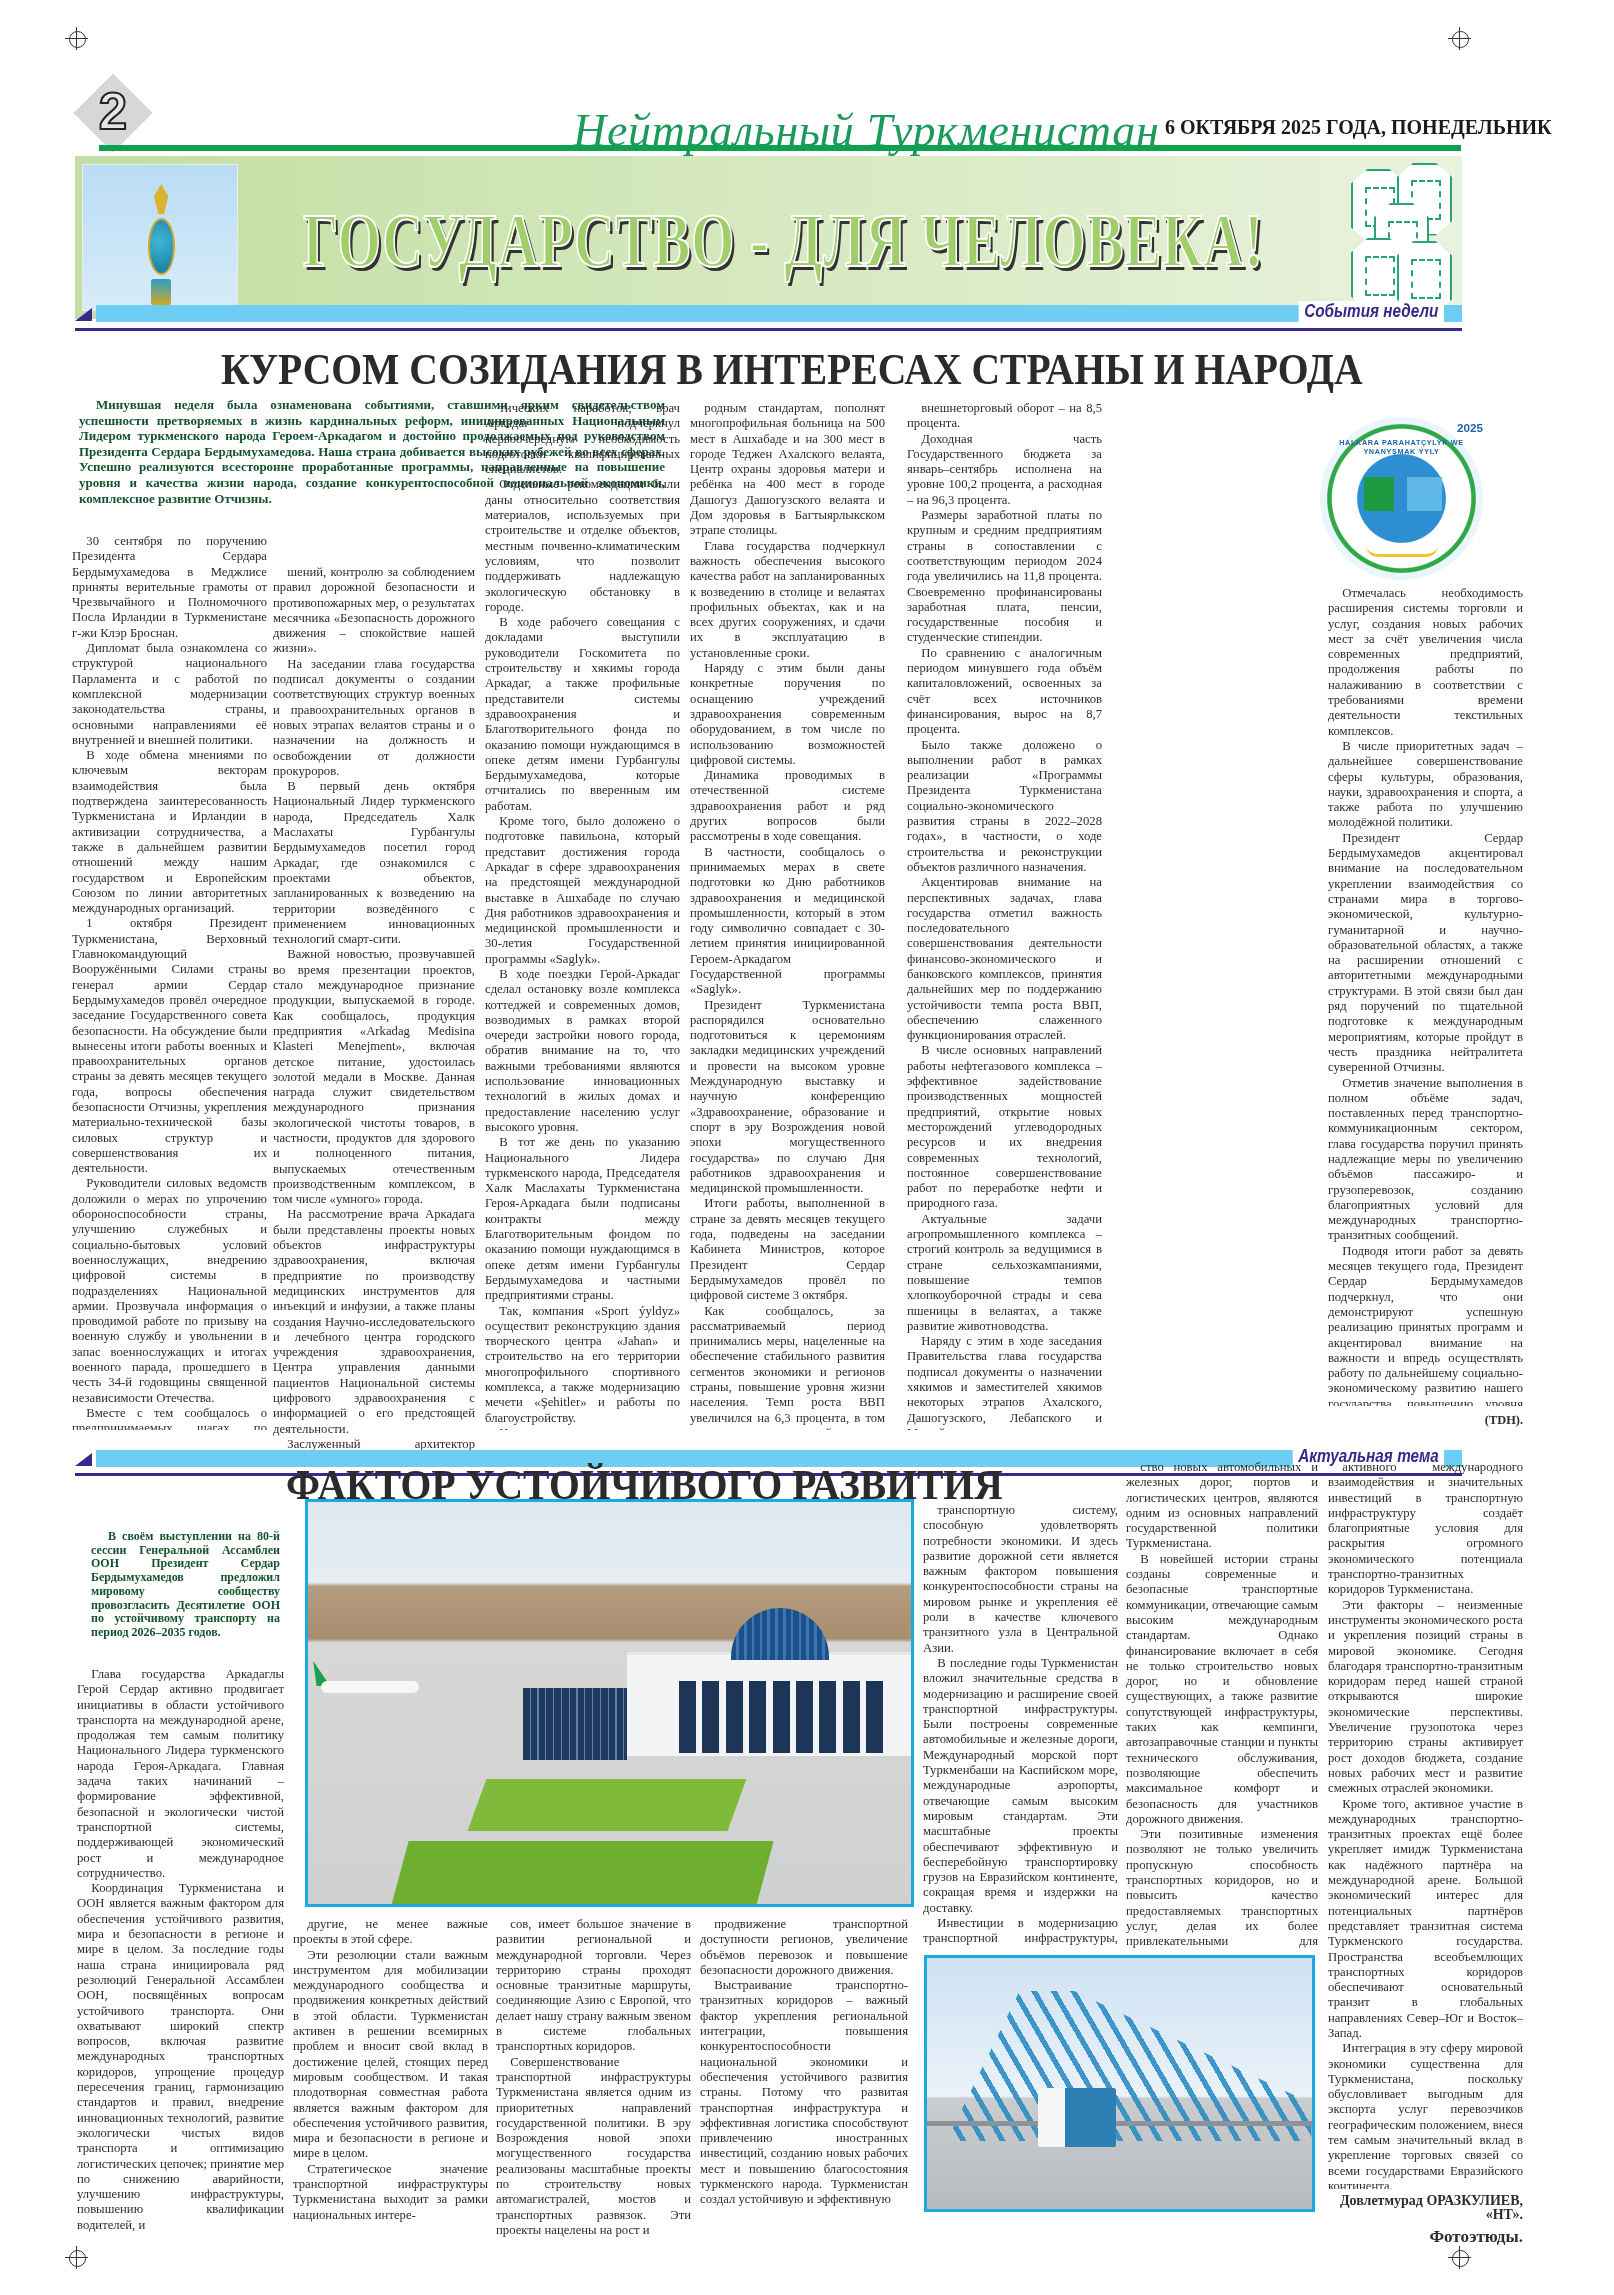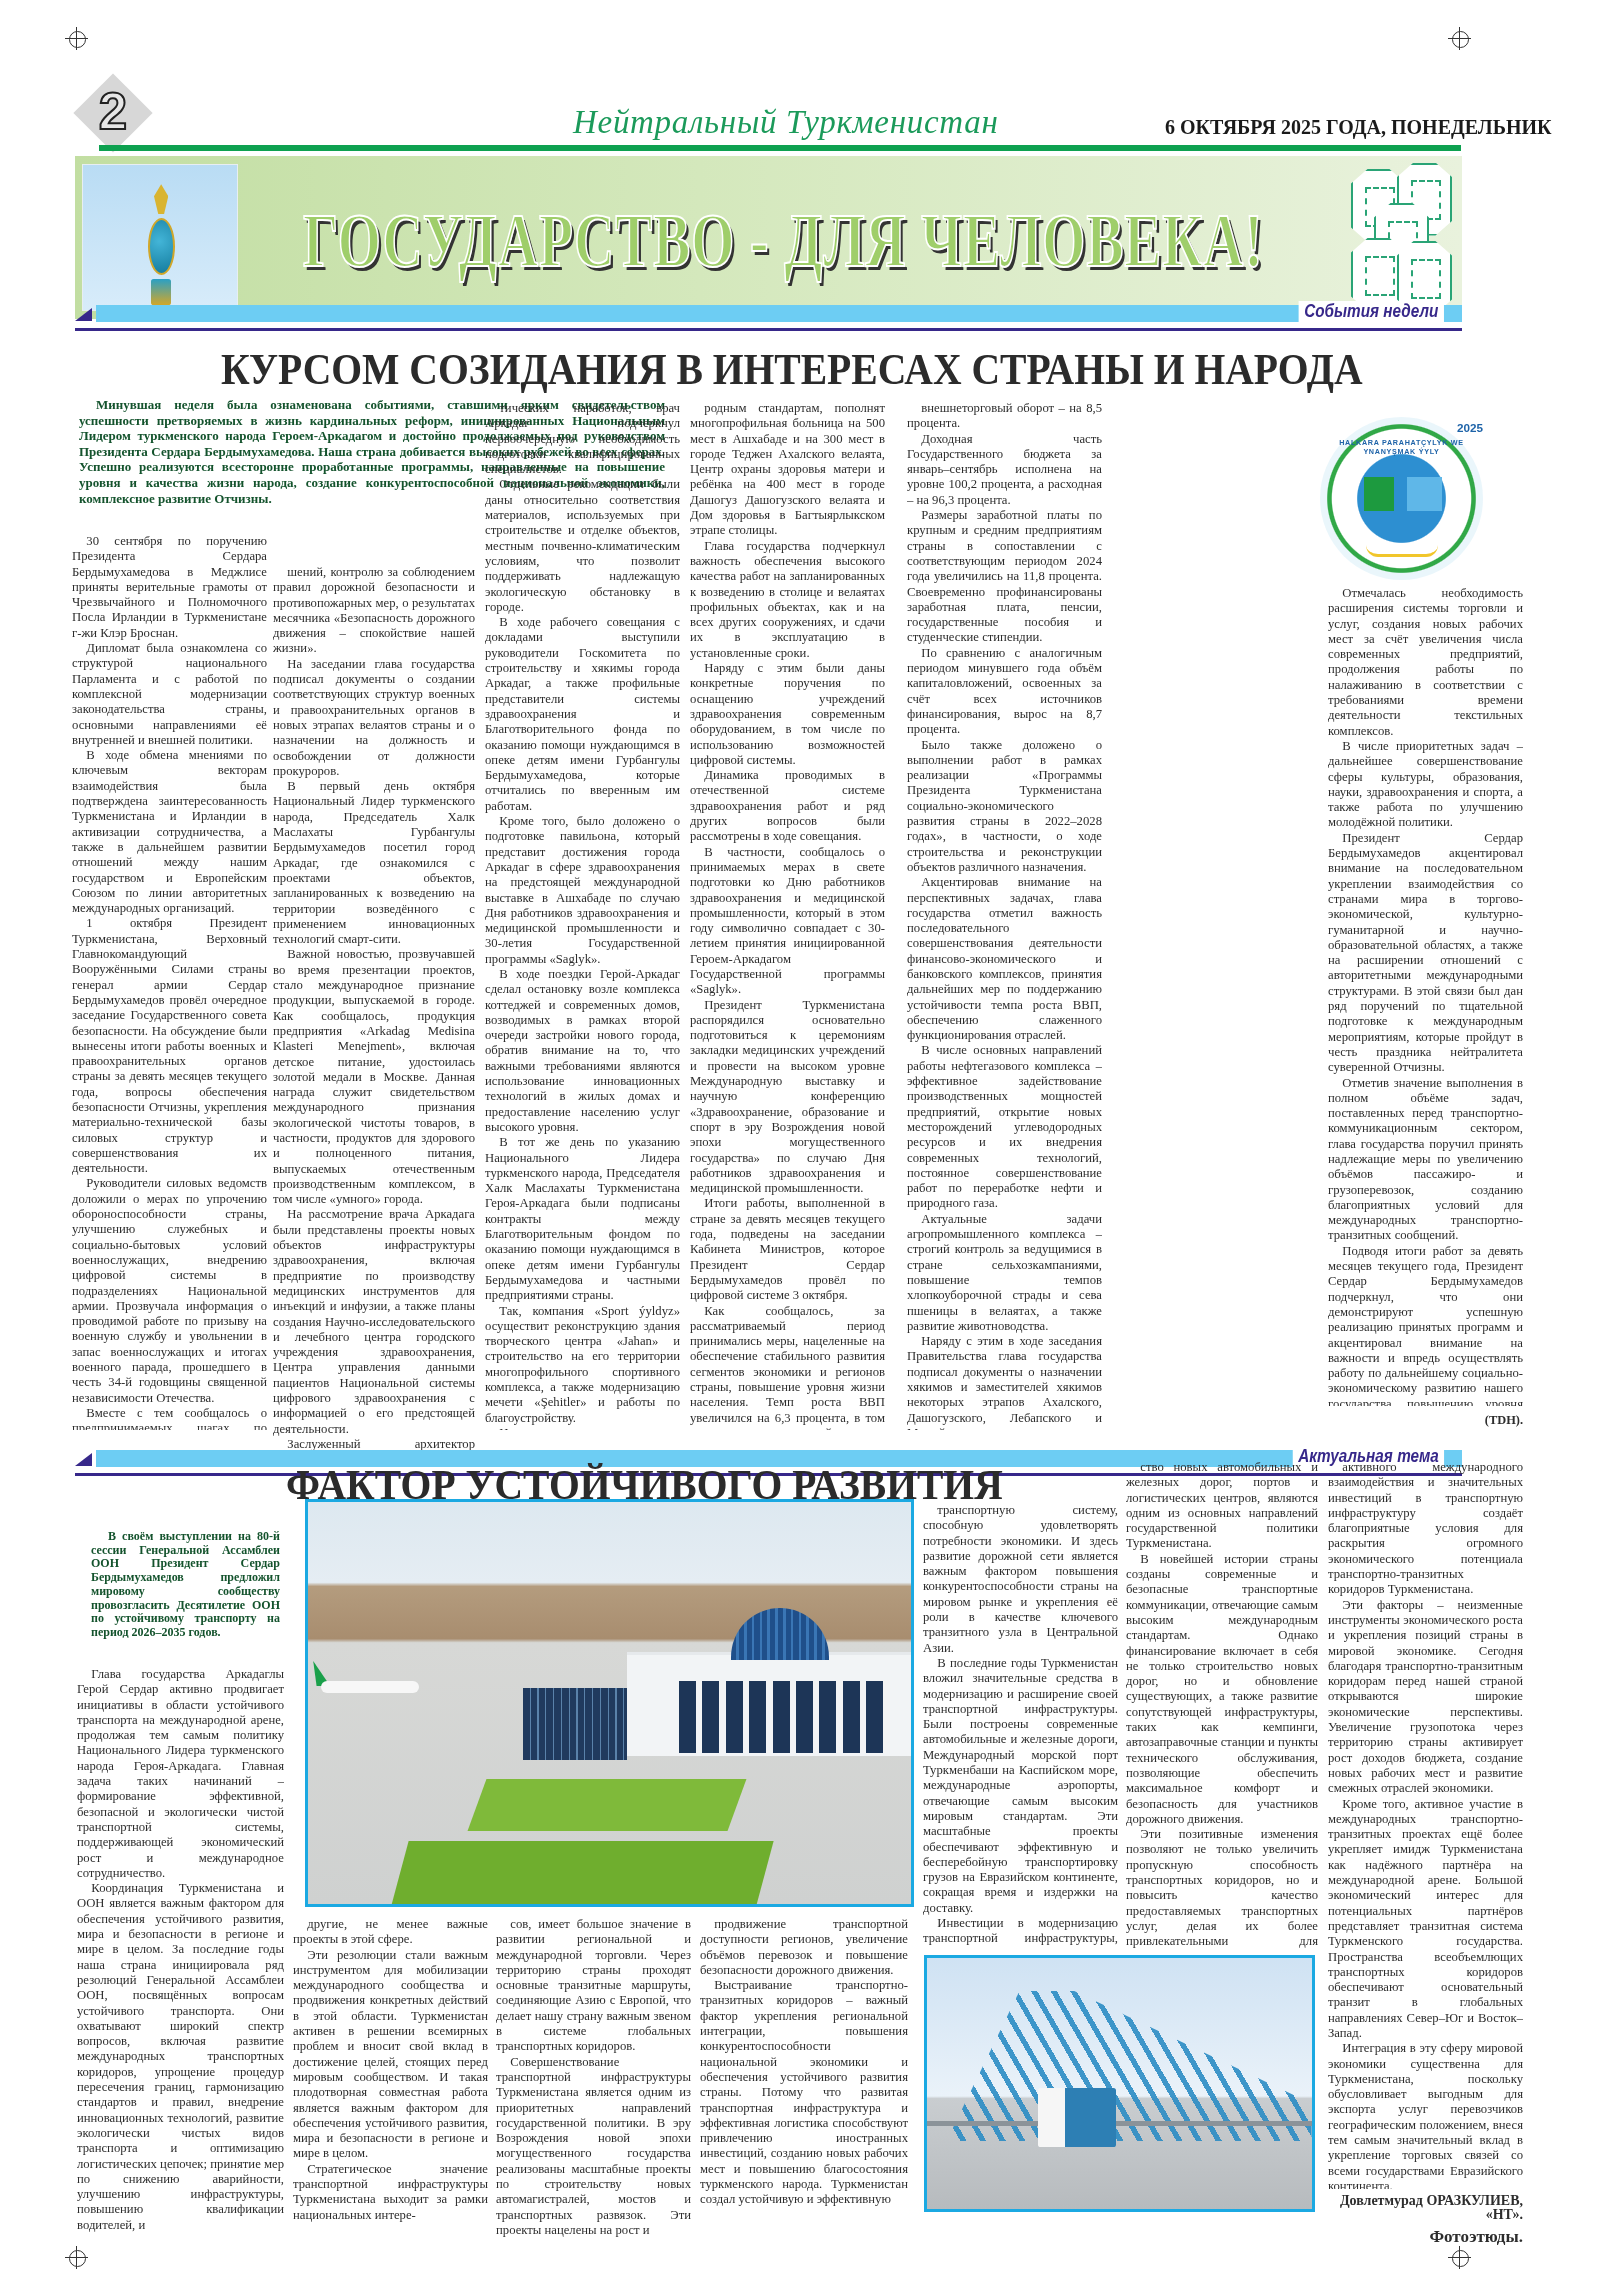--- a/index.html
+++ b/index.html
@@ -8,21 +8,21 @@
 
   .reg{position:absolute;width:23.4px;height:23.4px;}
   .reg::before{content:"";position:absolute;left:3.9px;top:3.9px;width:15.6px;height:15.6px;border:1.3px solid #333;border-radius:50%;}
   .reg::after{content:"";position:absolute;left:11px;top:0;width:1.3px;height:23.4px;background:#333;}
   .reg .h{position:absolute;left:0;top:11px;width:23.4px;height:1.3px;background:#333;}
 
   .page-num{position:absolute;left:77px;top:77px;width:72px;height:72px;}
   .page-num .dia{position:absolute;left:7.8px;top:7.8px;width:56px;height:56px;background:#d7d7d7;transform:rotate(45deg);}
   .page-num span{position:absolute;left:0;top:5.2px;width:72px;text-align:center;font-family:"Liberation Sans",sans-serif;font-weight:bold;font-size:51px;color:#e6e6e6;-webkit-text-stroke:2px #222;}
 
-  .masthead{position:absolute;left:573px;top:104px;font-family:"Liberation Serif",serif;font-style:italic;font-size:33px;color:#1b9a5a;letter-spacing:0.7px;}
+  .masthead{position:absolute;left:573px;top:104px;font-family:"Liberation Serif",serif;font-style:italic;font-size:46px;color:#1b9a5a;letter-spacing:0.7px;}
   .dateline{position:absolute;left:1165px;top:116px;font-family:"Liberation Serif",serif;font-weight:bold;font-size:20px;color:#1a1a1a;}
   .green-rule{position:absolute;left:99px;top:145px;width:1362px;height:5.9px;background:#0ea150;}
 
   .banner{position:absolute;left:75px;top:156px;width:1387px;height:163px;background:linear-gradient(90deg,#c2dea2 0%,#d4e8bc 45%,#e9f2dd 100%);}
   .banner-photo{position:absolute;left:6.5px;top:7.8px;width:156px;height:147px;background:linear-gradient(180deg,#b9dcf4 0%,#d8ecfa 100%);border:0.7px solid #e8eef2;}
   .monument{position:absolute;left:65px;top:19.5px;width:27px;height:124px;}
   .monument .top{position:absolute;left:6.5px;top:0;width:14.3px;height:30px;background:#d9b431;clip-path:polygon(50% 0,100% 40%,70% 100%,30% 100%,0 40%);}
   .monument .globe{position:absolute;left:0;top:34px;width:27px;height:57px;border-radius:50%;background:radial-gradient(circle at 40% 40%,#43b5d8,#137a9c);border:2px solid #d1a72a;}
   .monument .base{position:absolute;left:3.9px;top:95px;width:19.5px;height:26px;background:linear-gradient(180deg,#2aa0c5,#d1a72a);border-radius:2.6px;}
   .banner-title{position:absolute;left:228px;top:40px;font-family:"Liberation Serif",serif;font-weight:bold;font-size:77px;color:#9fce6a;letter-spacing:1.3px;-webkit-text-stroke:2px #fff;text-shadow:3.9px 3.9px 0 #333;transform:scaleX(0.72);transform-origin:left center;white-space:nowrap;}

